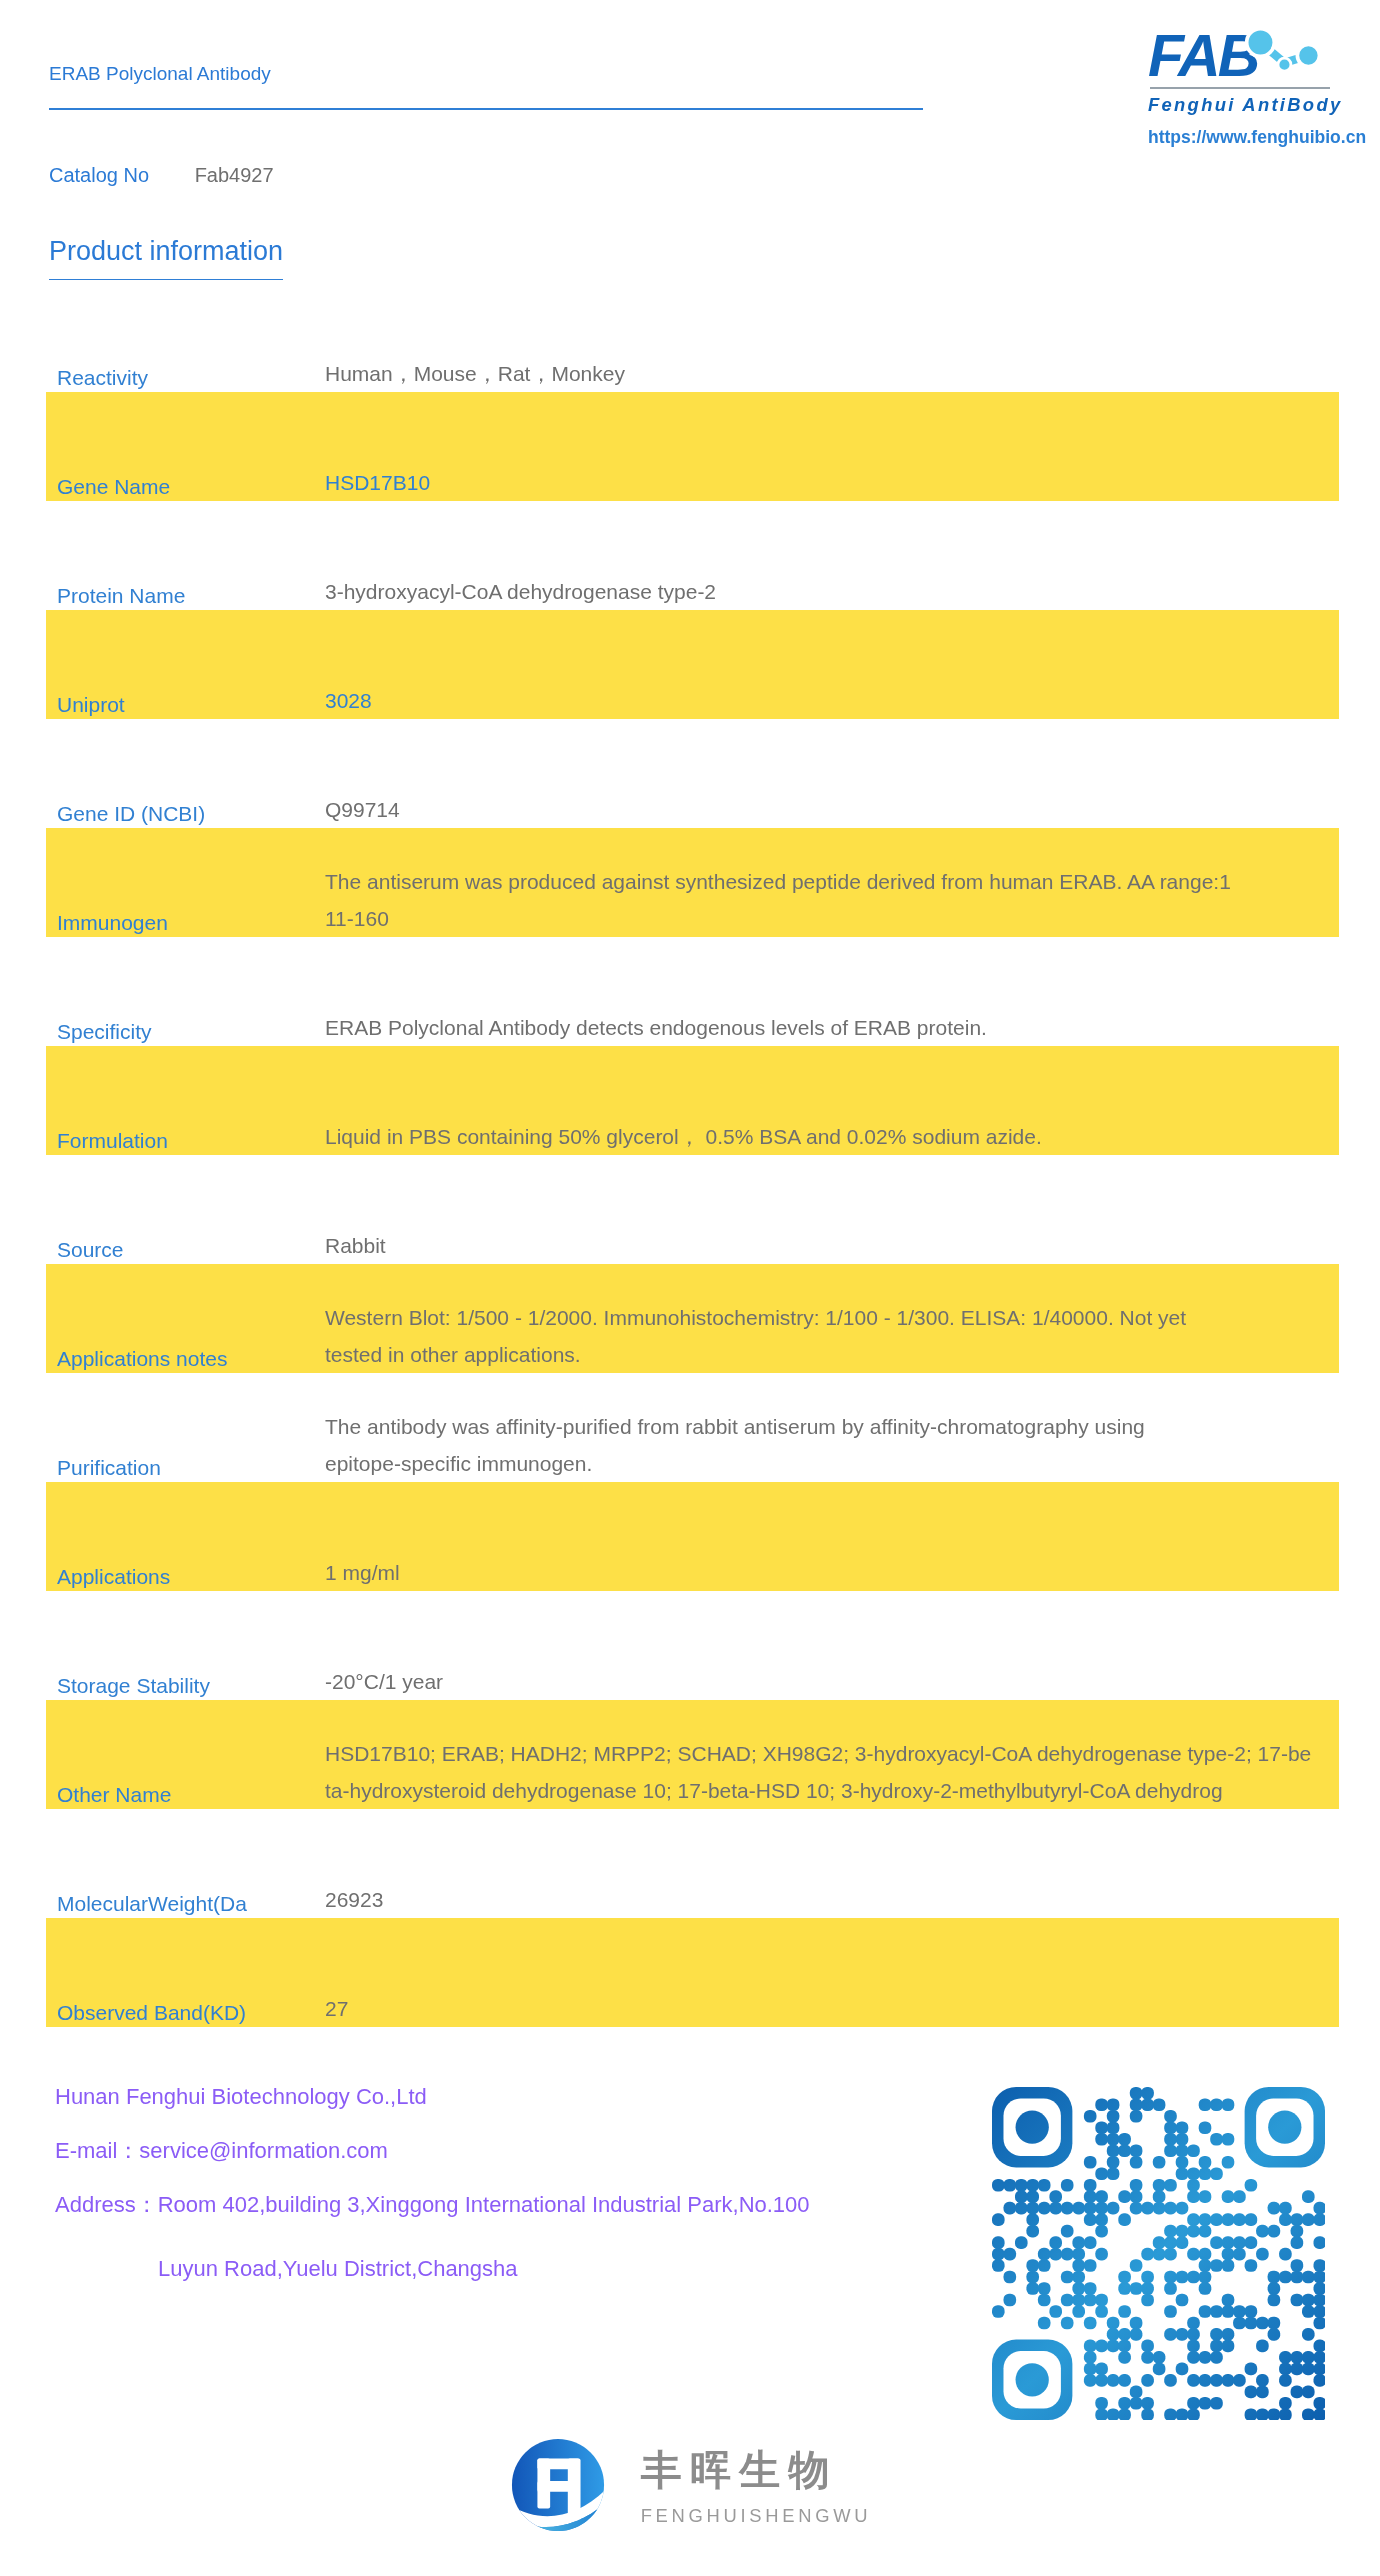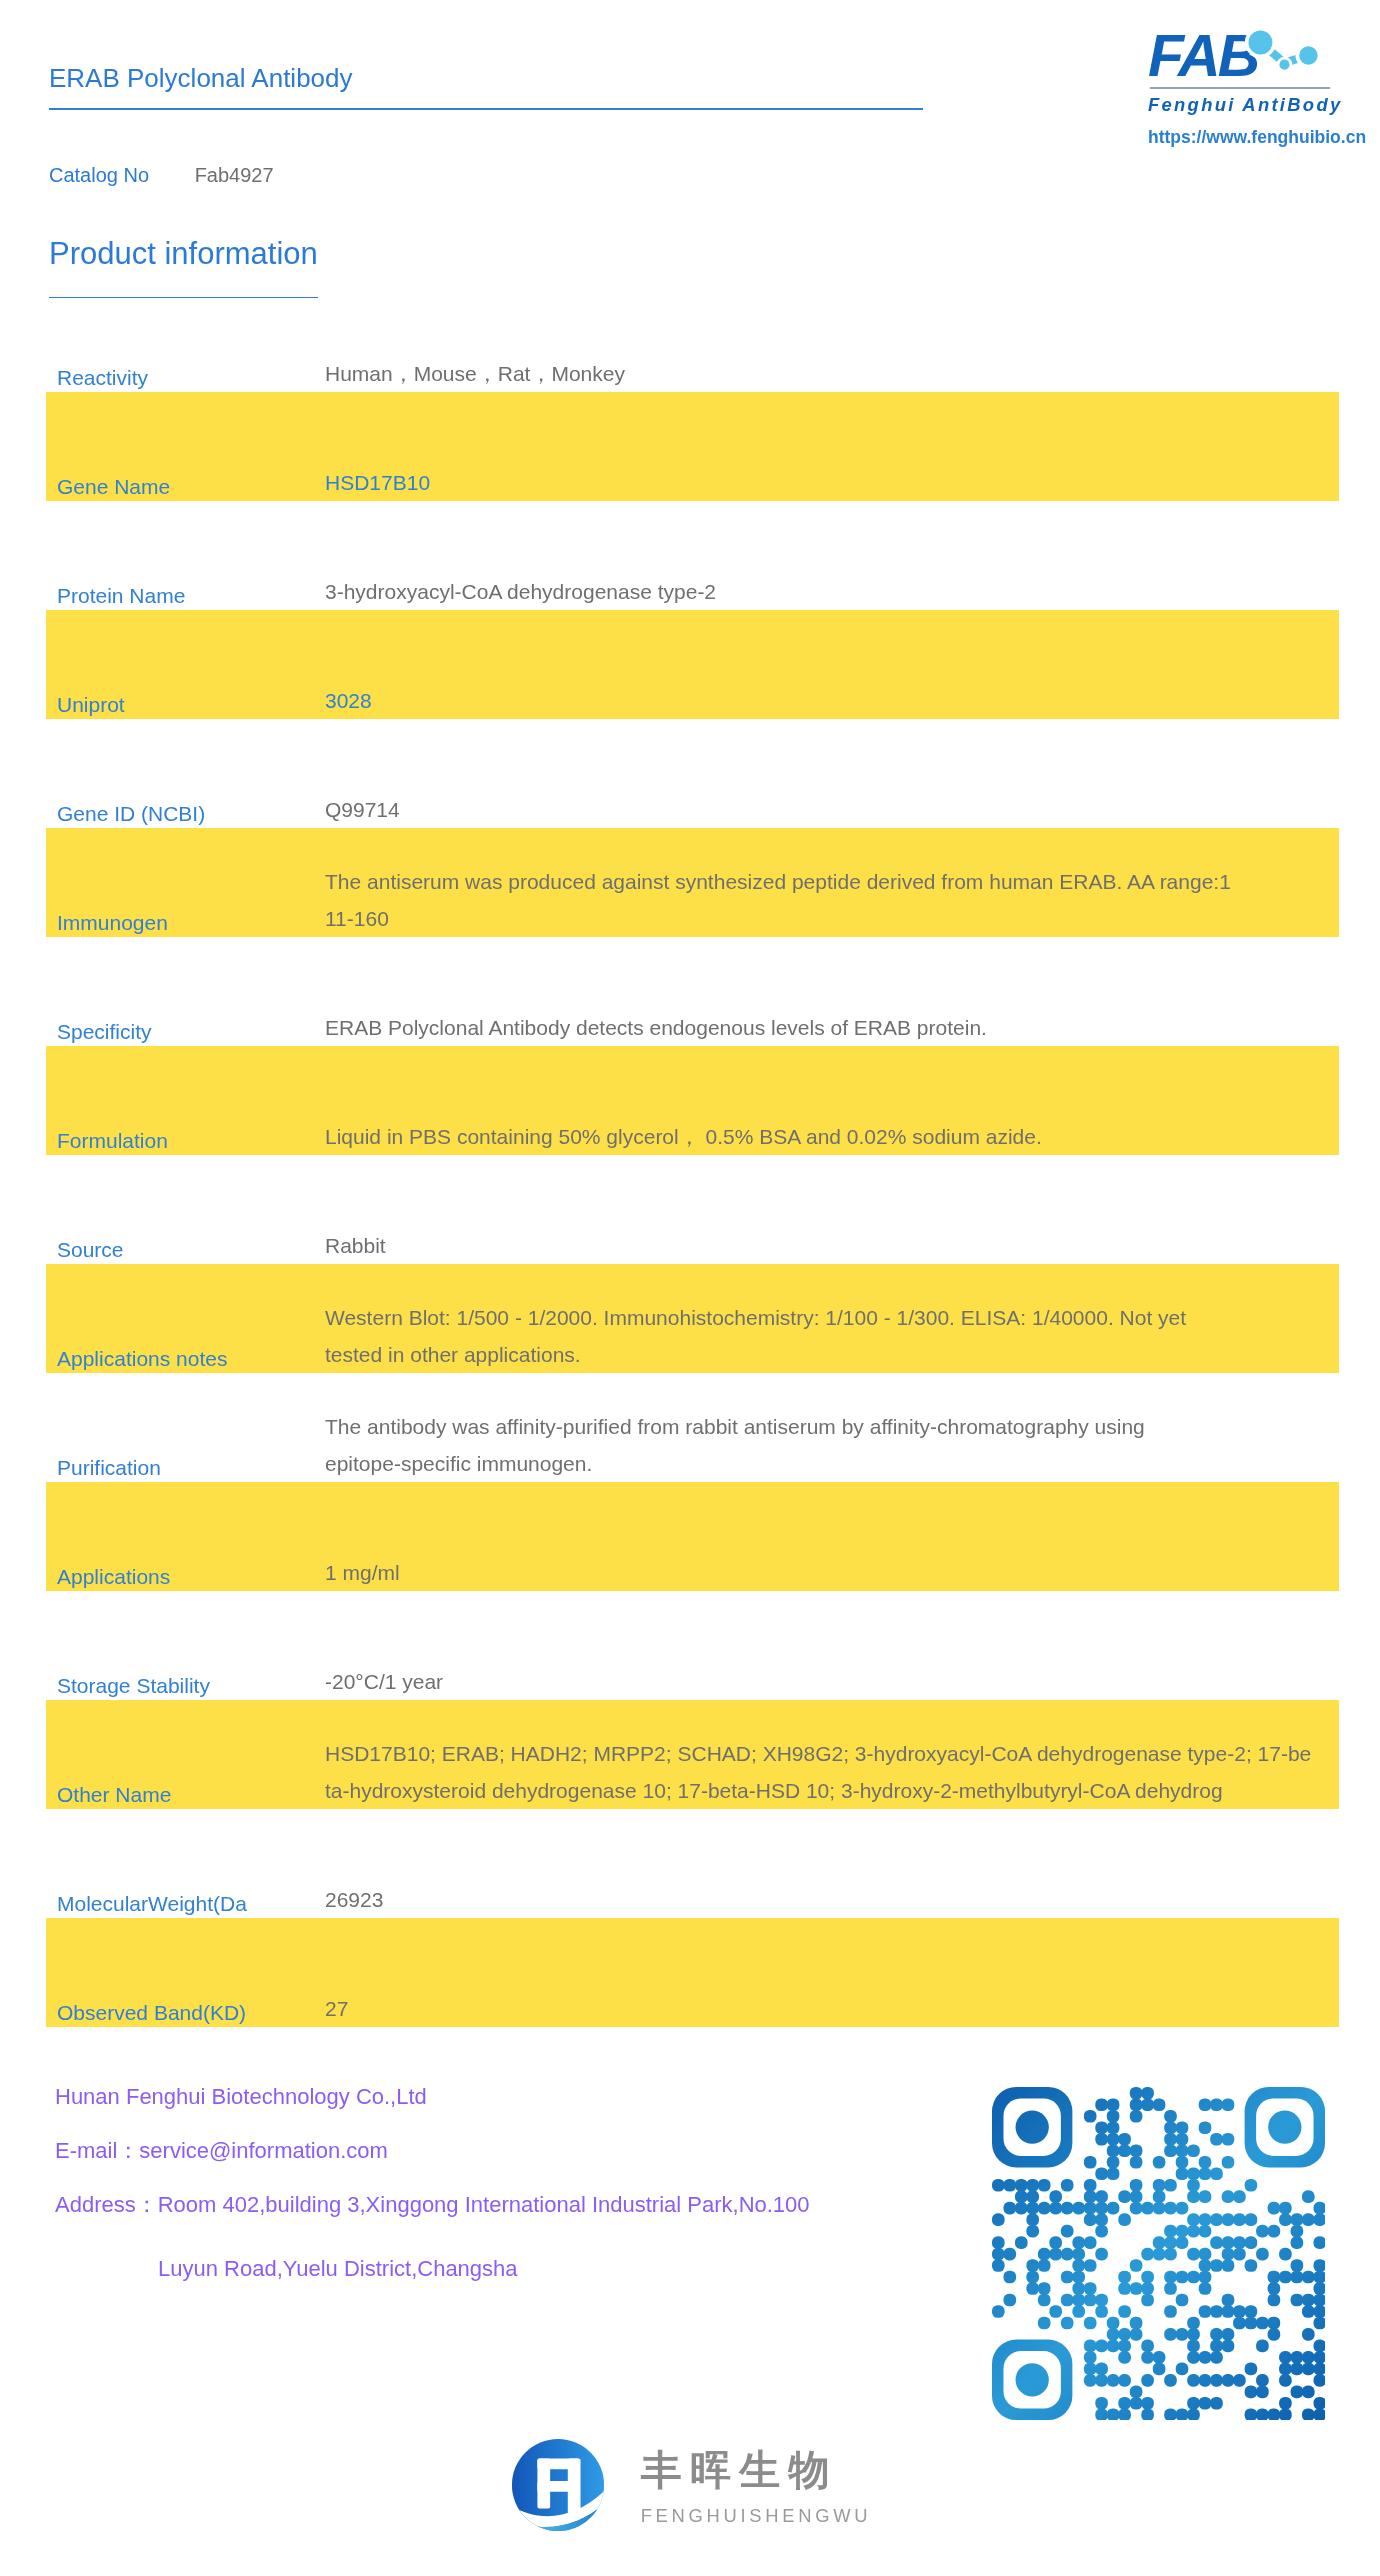--- a/index.html
+++ b/index.html
@@ -1,33 +1,33 @@
 <!DOCTYPE html>
 <html style="font-size:14.7px"><head>
 <meta charset="utf-8">
 <style>
   html,body{margin:0;padding:0;background:#ffffff;}
   .page{position:relative;width:1380px;height:2576px;background:#ffffff;overflow:hidden;
         font-family:"Liberation Sans",sans-serif;}
 
   
-  .page-title{position:absolute;left:49px;top:63px;font-size:26px;font-weight:400;color:#2b7ad5;}
+  .page-title{position:absolute;left:49px;top:63px;font-size:19px;font-weight:400;color:#2b7ad5;}
   .title-rule{position:absolute;left:49px;top:108px;width:874px;height:1.8px;background:#2f7fd6;}
   .logo-block{position:absolute;left:1148px;top:24px;width:198px;}
   .fab-svg{width:189px;height:61px;display:block;}
   .fab-divider{width:180px;height:1.8px;background:#97a2ab;margin:1.8px 0 5.5px 1.8px;}
   .fab-tagline{font-size:18.4px;font-weight:bold;font-style:italic;color:#1063b8;letter-spacing:2.3px;white-space:nowrap;}
   .fab-url{font-size:17.5px;color:#2a7fd4;margin-top:11px;white-space:nowrap;font-weight:bold;}
 
   .catalog-row{position:absolute;left:49px;top:164px;font-size:20px;}
   .catalog-label{color:#2b7ad5;}
   .catalog-value{color:#6f6f6f;margin-left:40px;}
 
-  .section-title{position:absolute;left:49px;top:236px;font-size:31px;color:#2b7ad5;
-                 padding-bottom:25px;border-bottom:1.8px solid #2f7fd6;}
+  .section-title{position:absolute;left:49px;top:236px;font-size:27px;color:#2b7ad5;
+                 padding-bottom:12px;border-bottom:1.8px solid #2f7fd6;}
 
   
   .table{position:absolute;left:46px;top:283px;width:1293px;}
   .row{display:flex;align-items:flex-end;height:109px;}
   .row.shaded{background:#fde047;}
   .row-label{width:268px;padding-left:11px;flex-shrink:0;color:#3180d2;font-size:21px;line-height:29px;}
   .row-value{width:1012px;color:#6f6f6f;font-size:21px;line-height:37px;white-space:pre-line;}
   .row-value.link{color:#3180d2;}
 
   

